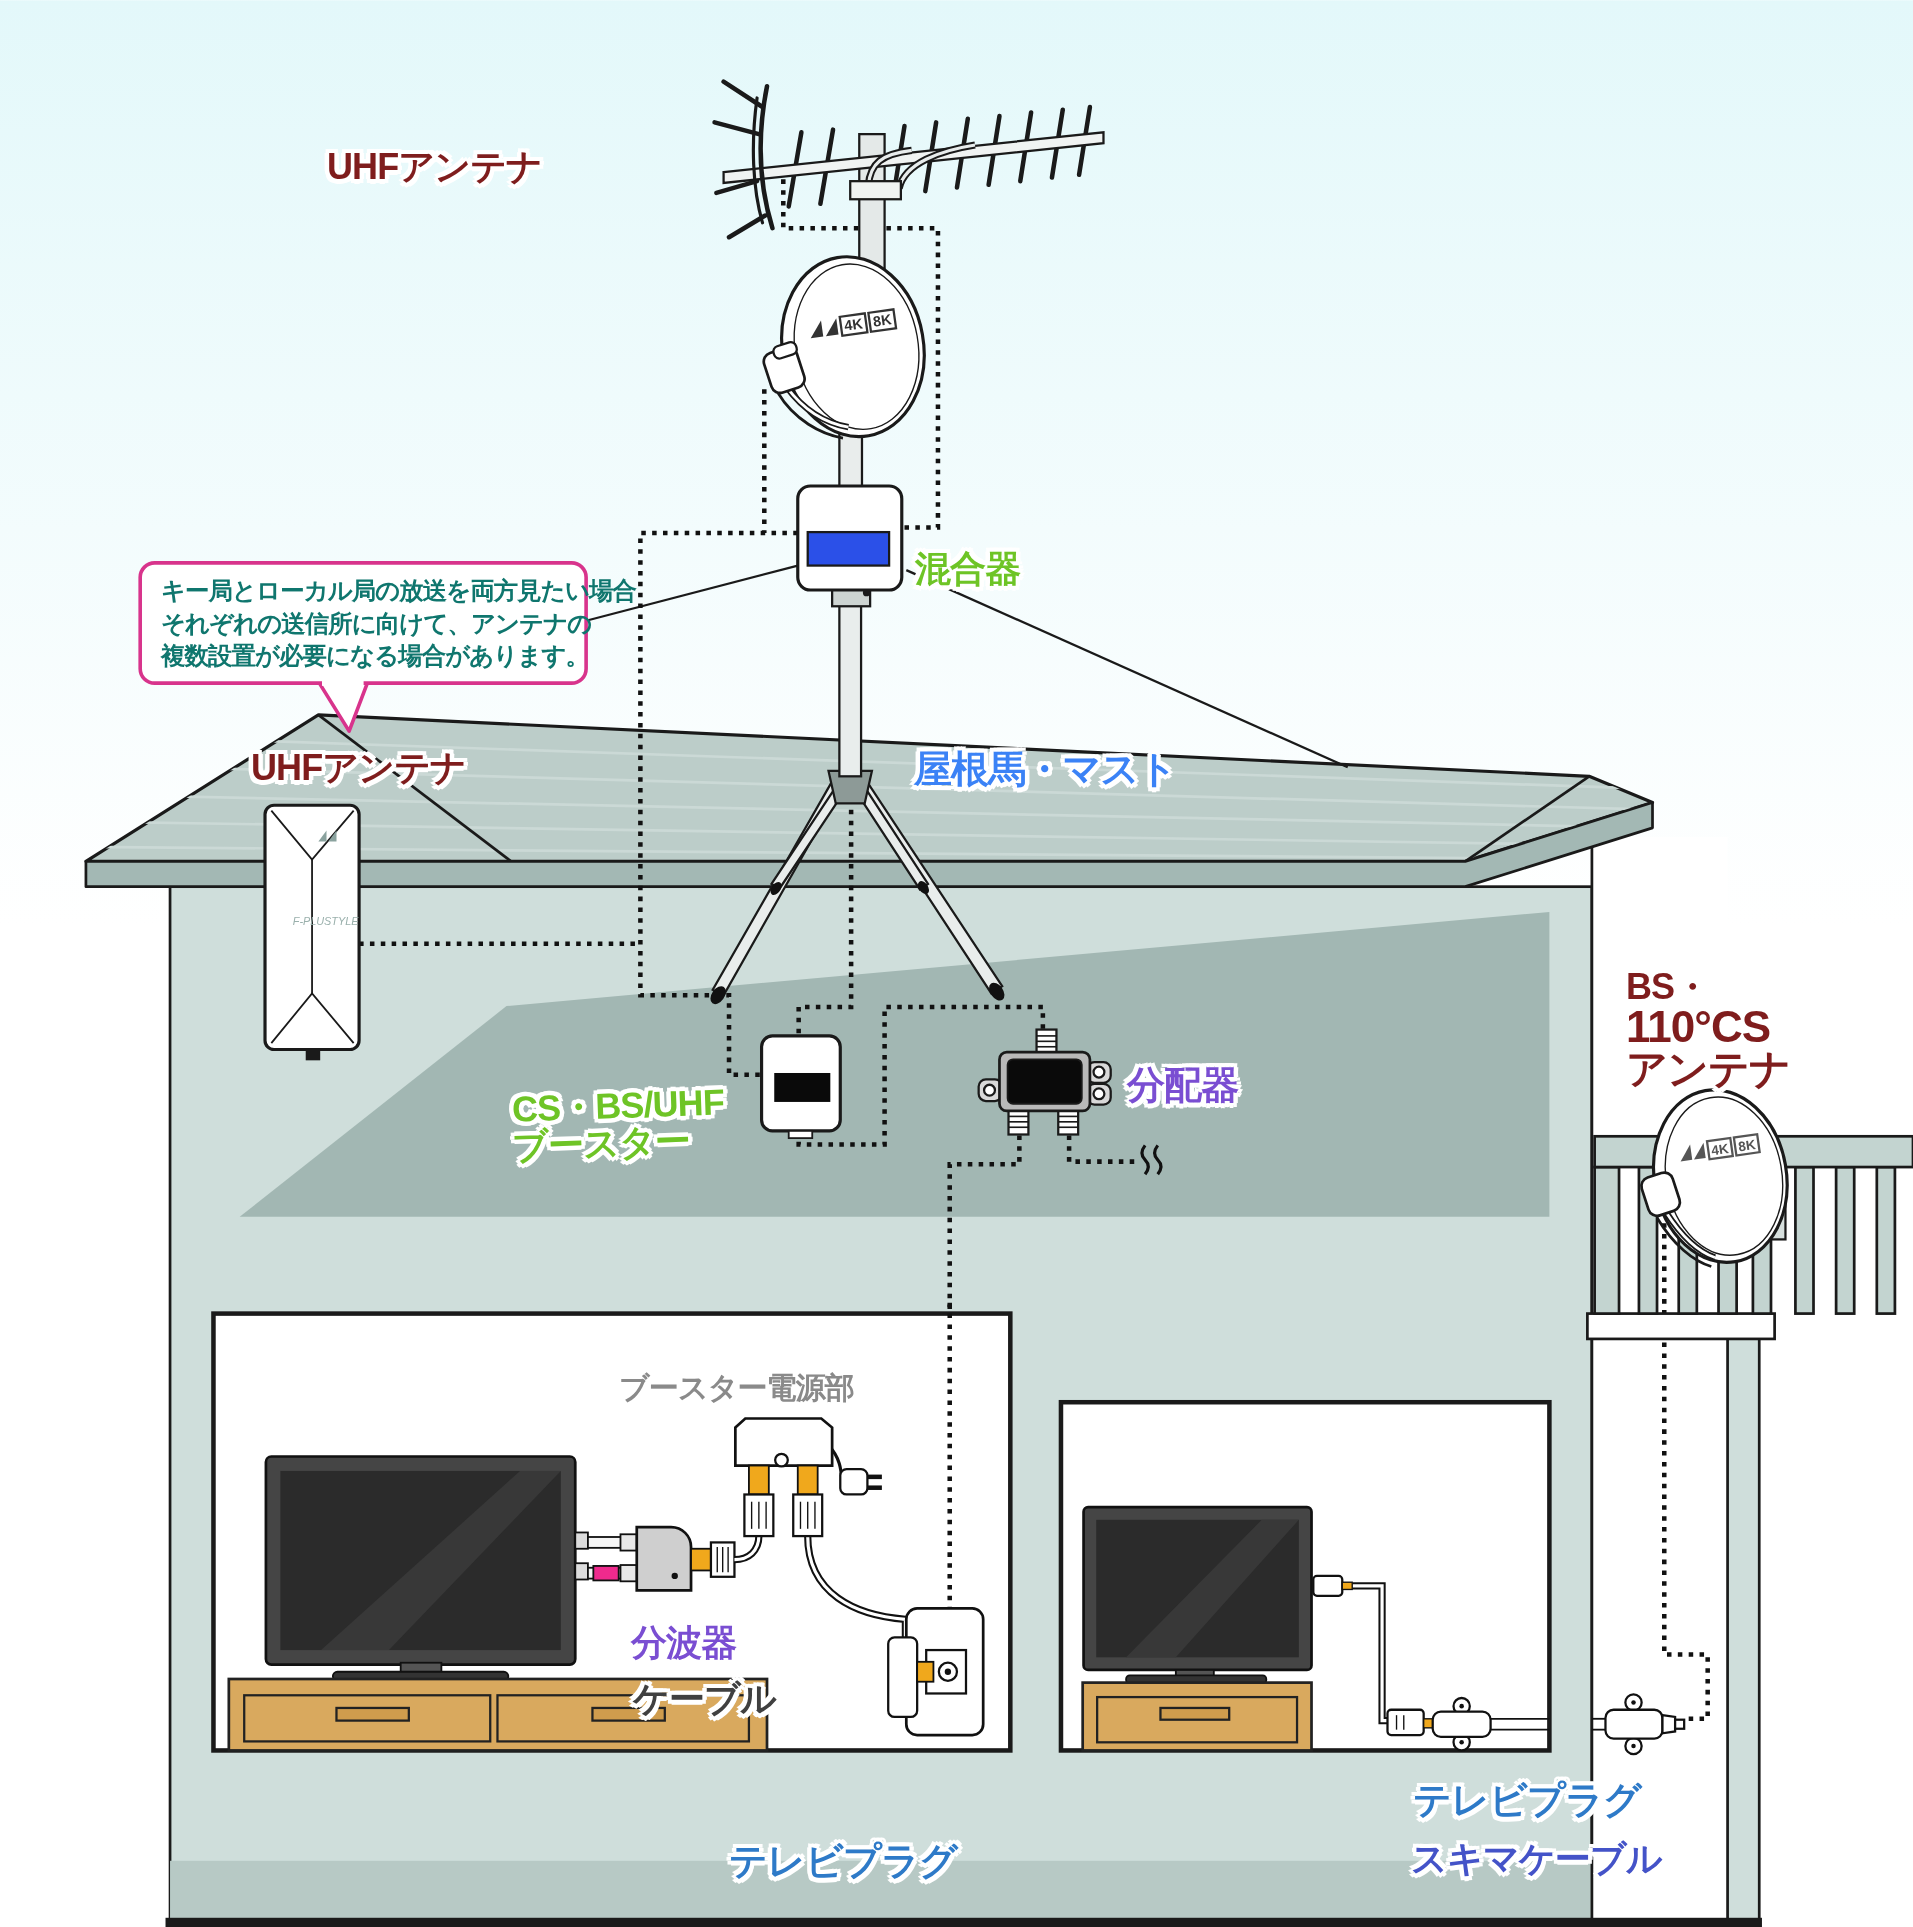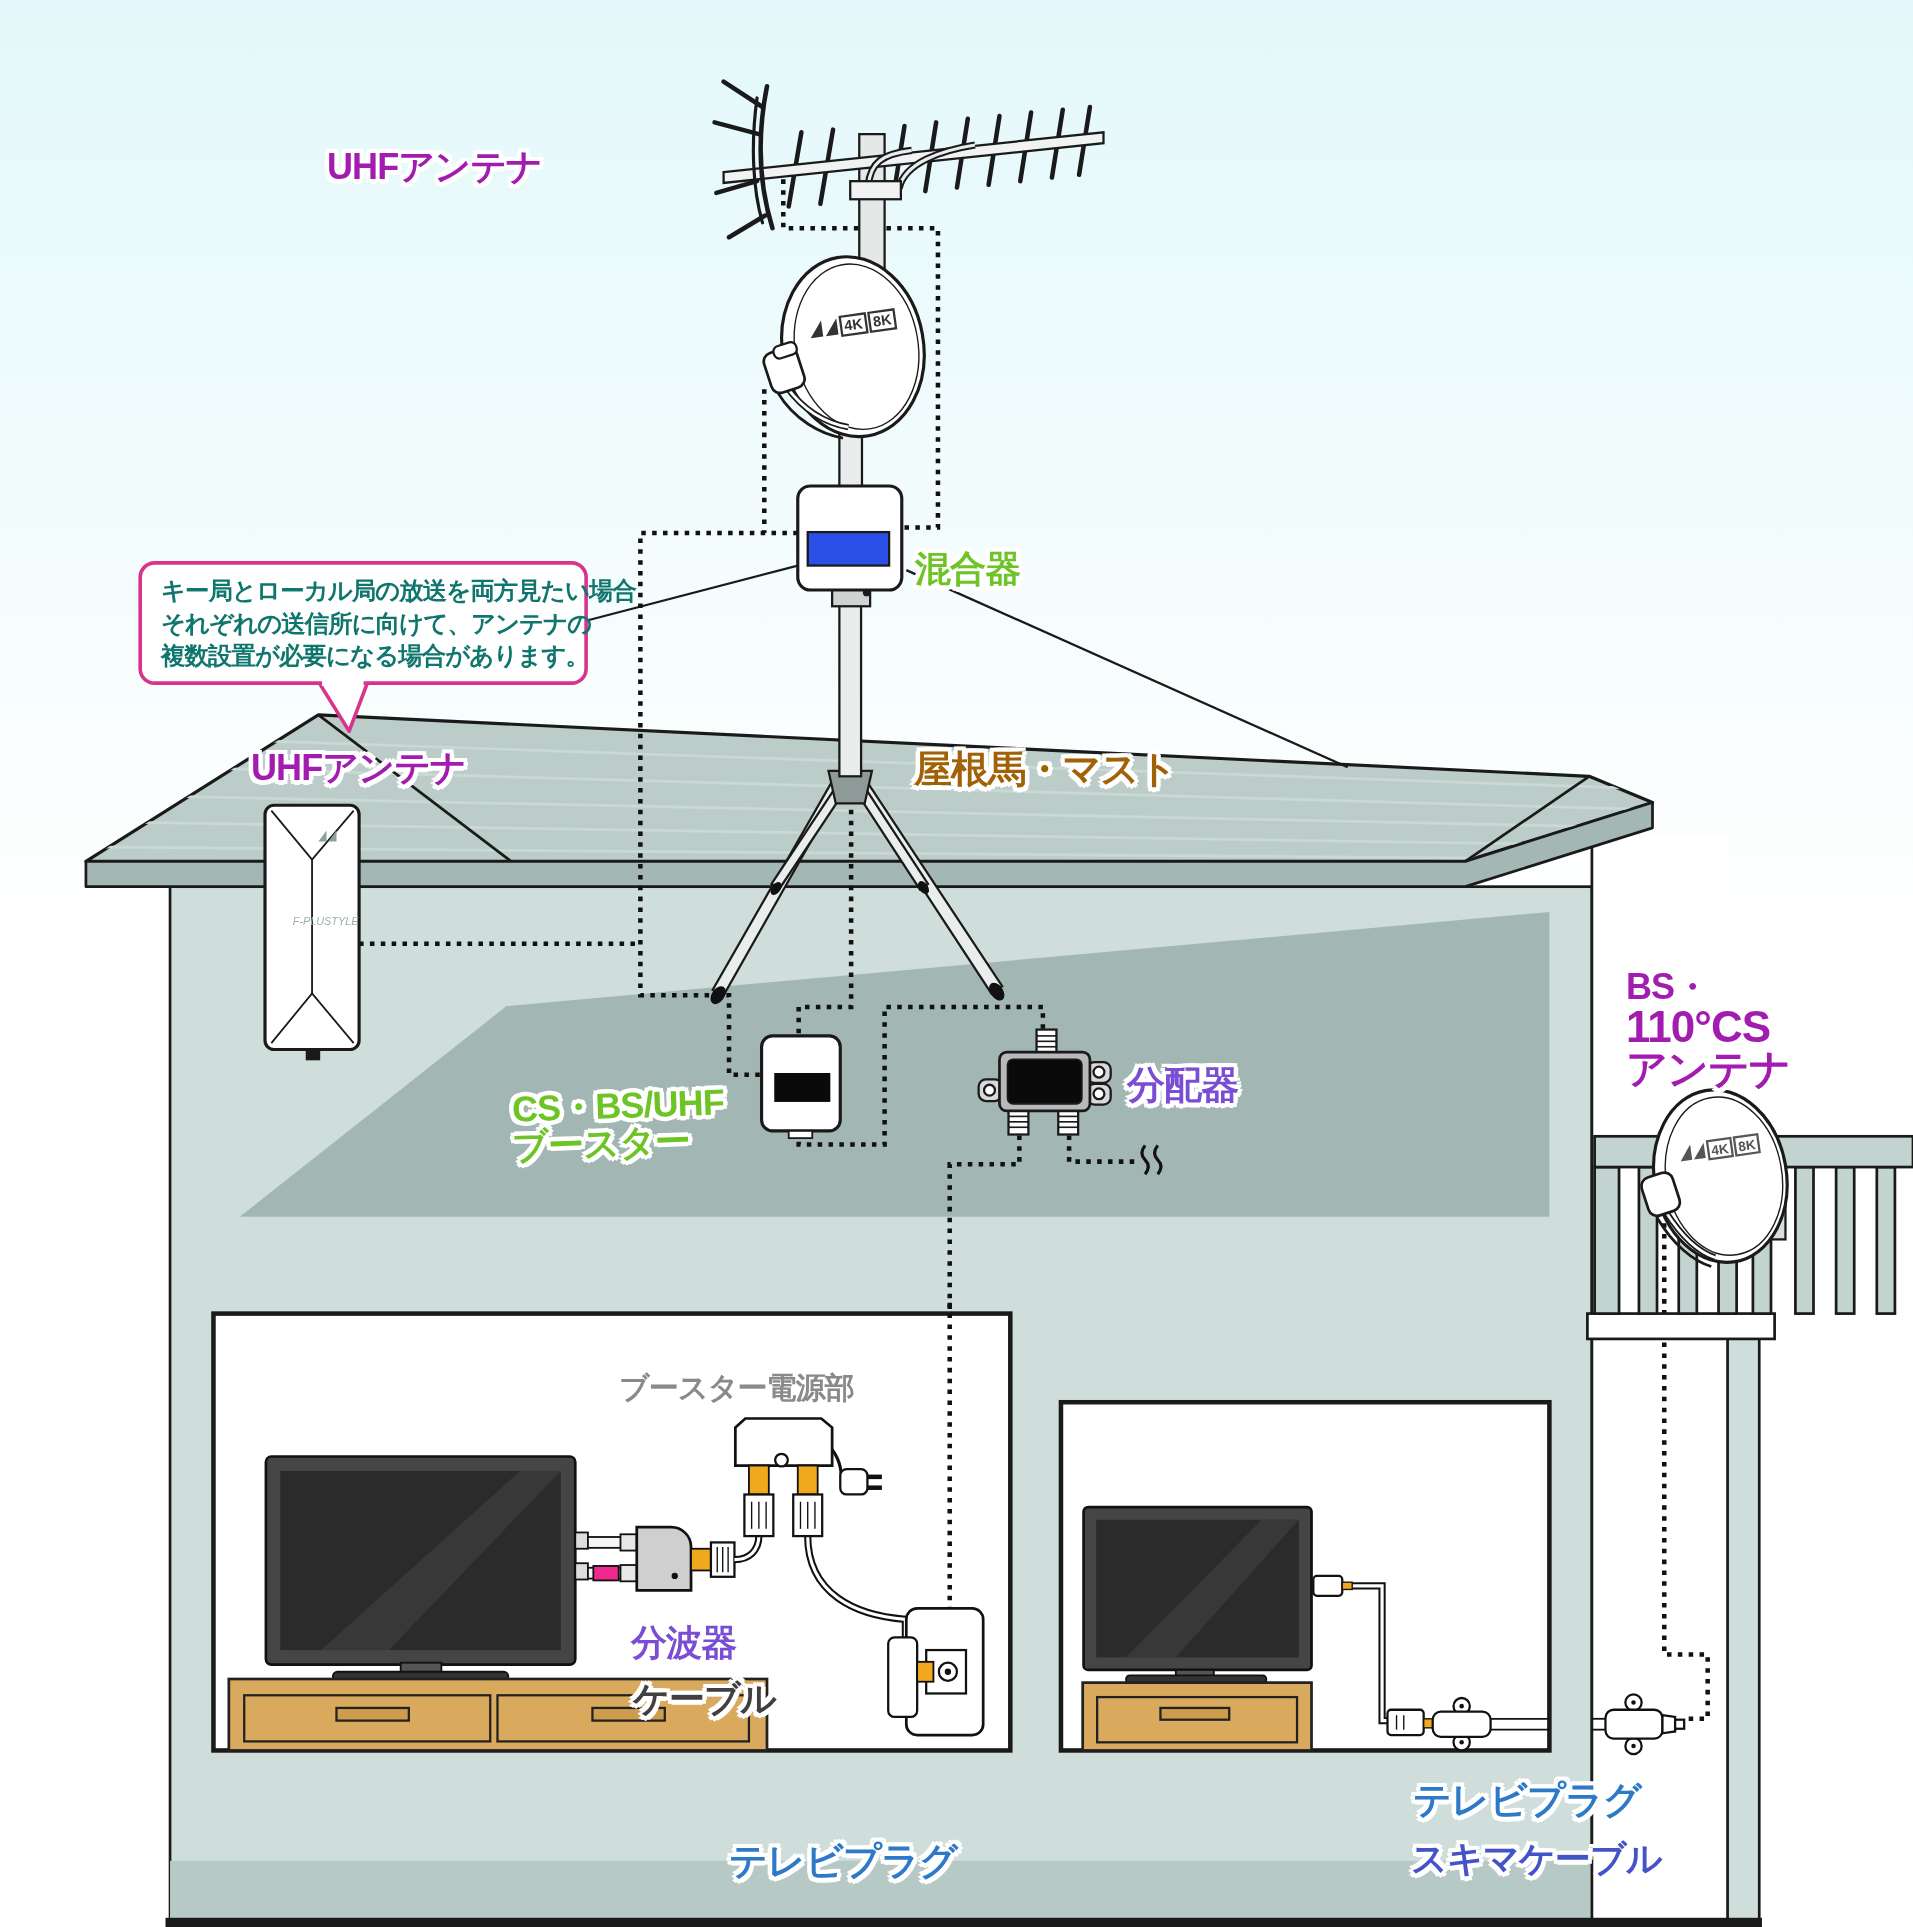--- a/index.html
+++ b/index.html
@@ -2,23 +2,23 @@
 <html style="font-size:14.5px"><head>
 <meta charset="utf-8">
 <style>
   html,body{margin:0;padding:0;background:#fff;}
   #stage{position:relative;width:1913px;height:1928px;overflow:hidden;
          font-family:"Liberation Sans","DejaVu Sans",sans-serif;}
   #scene{position:absolute;left:0;top:0;}
   .lbl{position:absolute;font-weight:bold;white-space:nowrap;letter-spacing:-0.9px;
        text-shadow:-3.6px -3.6px 0 #fff,3.6px -3.6px 0 #fff,-3.6px 3.6px 0 #fff,3.6px 3.6px 0 #fff,
                    -4.5px 0 0 #fff,4.5px 0 0 #fff,0 -4.5px 0 #fff,0 4.5px 0 #fff;}
-  .magenta{color:#a21caf;}
+  .magenta{color:#7f1d1d;}
   .green{color:#6ec426;}
-  .orange{color:#a16207;}
+  .orange{color:#3b82f6;}
   .purple{color:#7a4ed2;}
   .blue{color:#2e7ac8;}
   .royal{color:#404040;}
   .indigo{color:#4453c8;}
   .teal{color:#389aa4;}
   .gray{color:#8a8a8a;text-shadow:none;}
   .callout-text{position:absolute;font-weight:600;color:#0f766e;font-size:24.4px;
                 letter-spacing:-0.9px;white-space:nowrap;text-shadow:none;}
 </style>
 </head>

